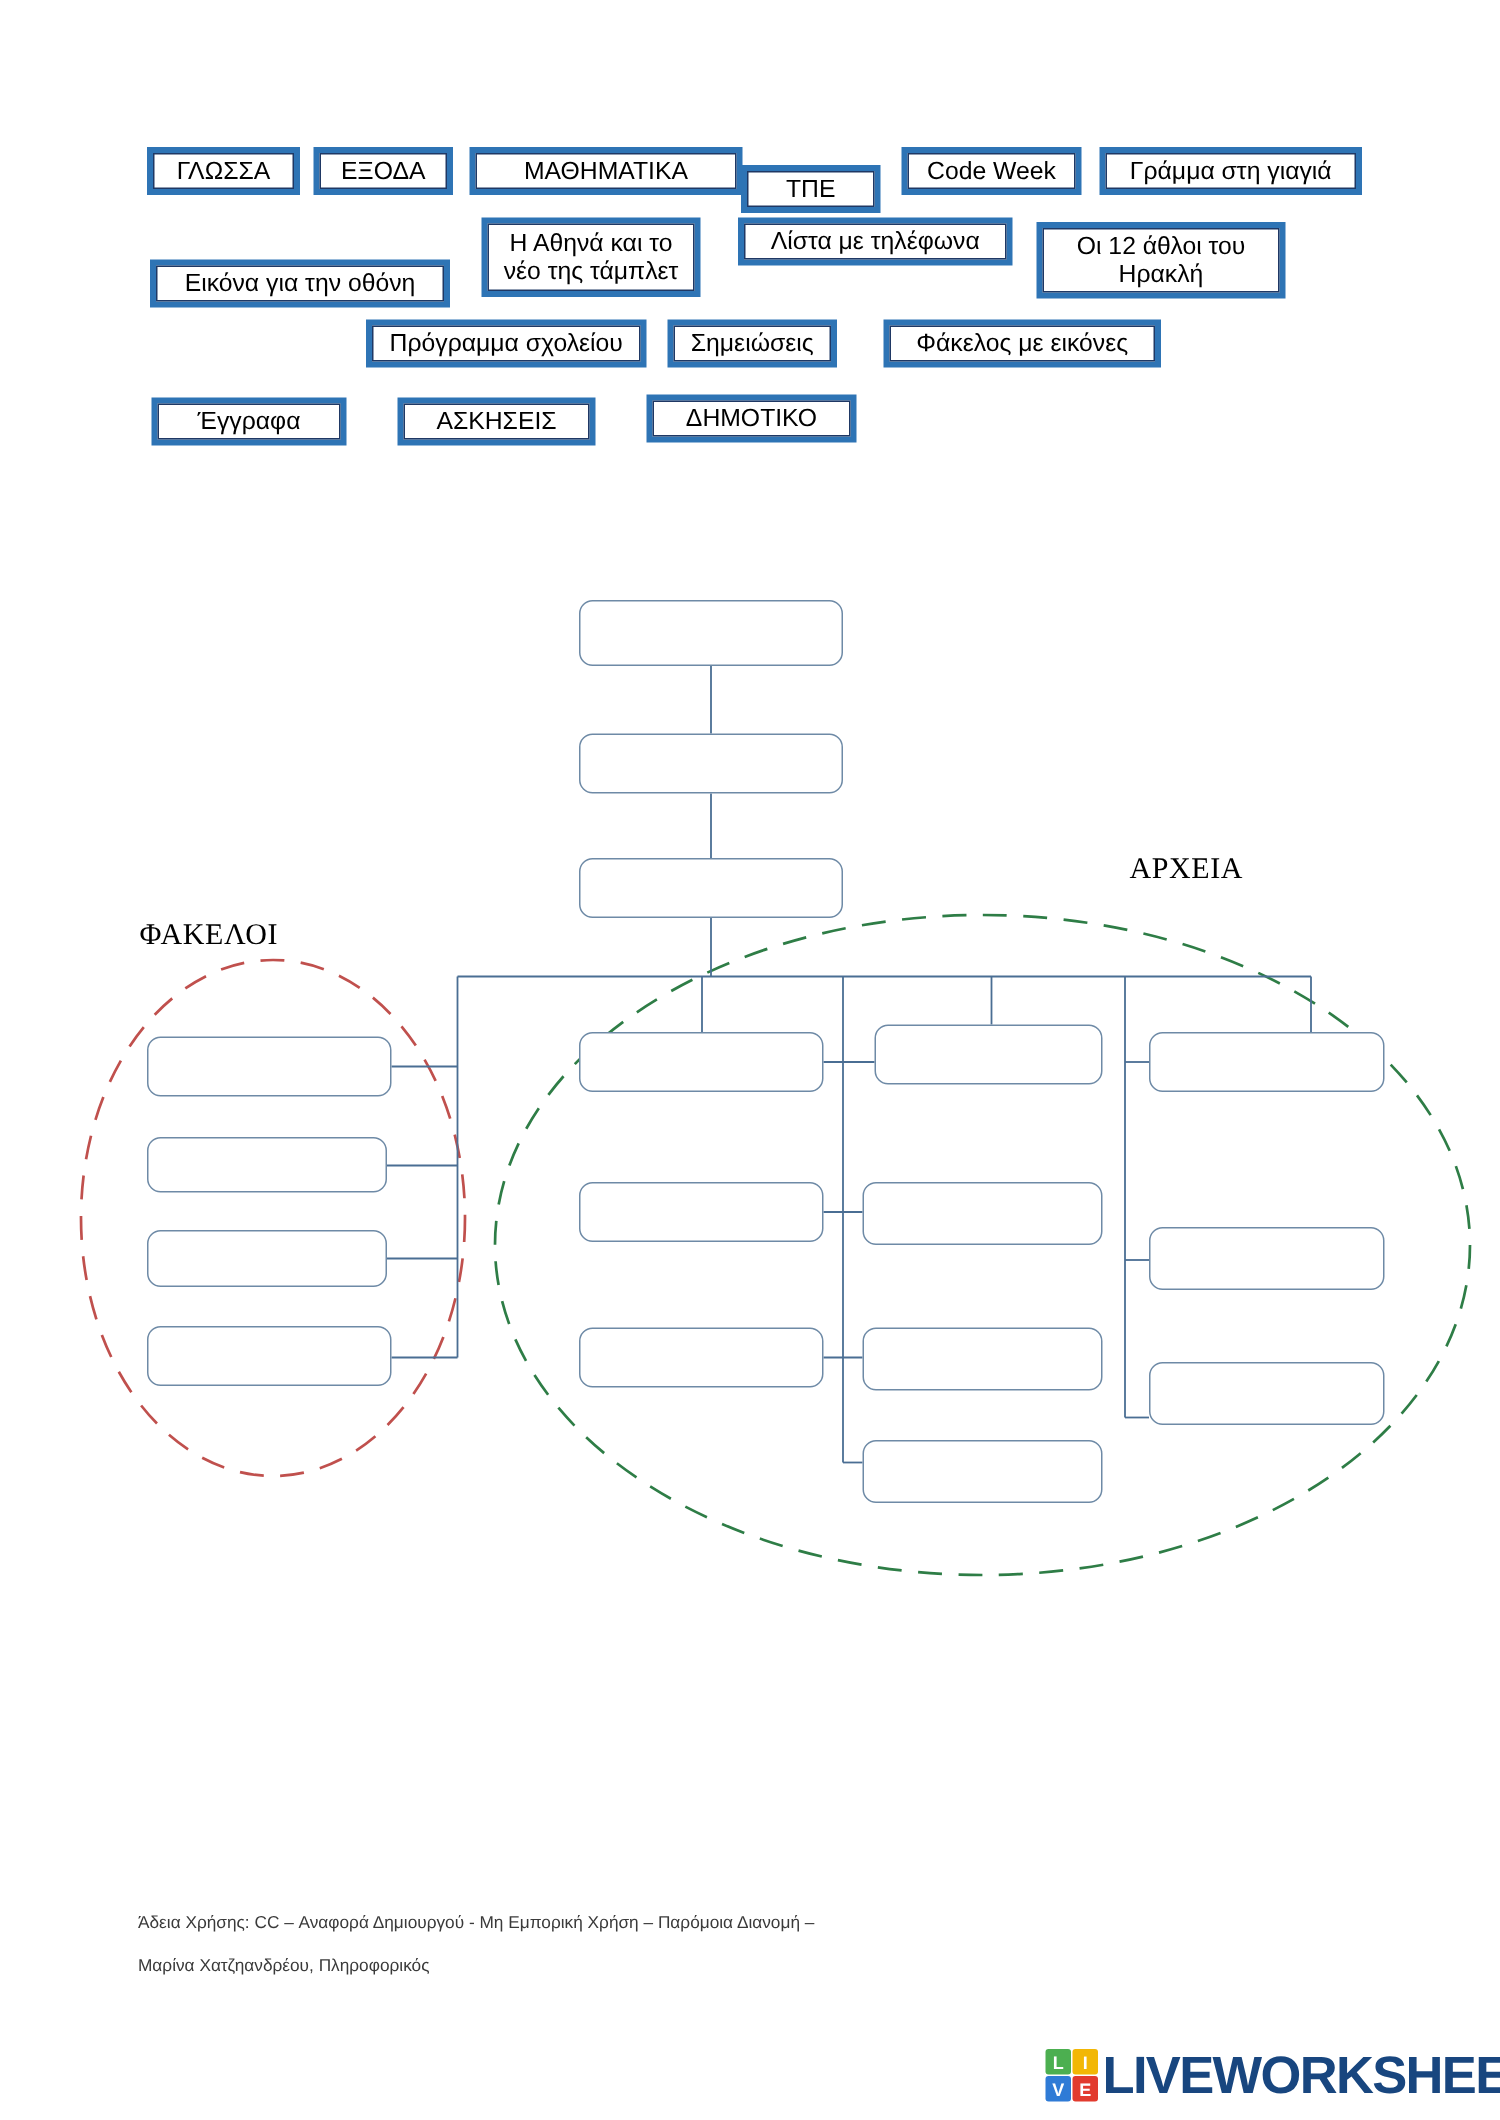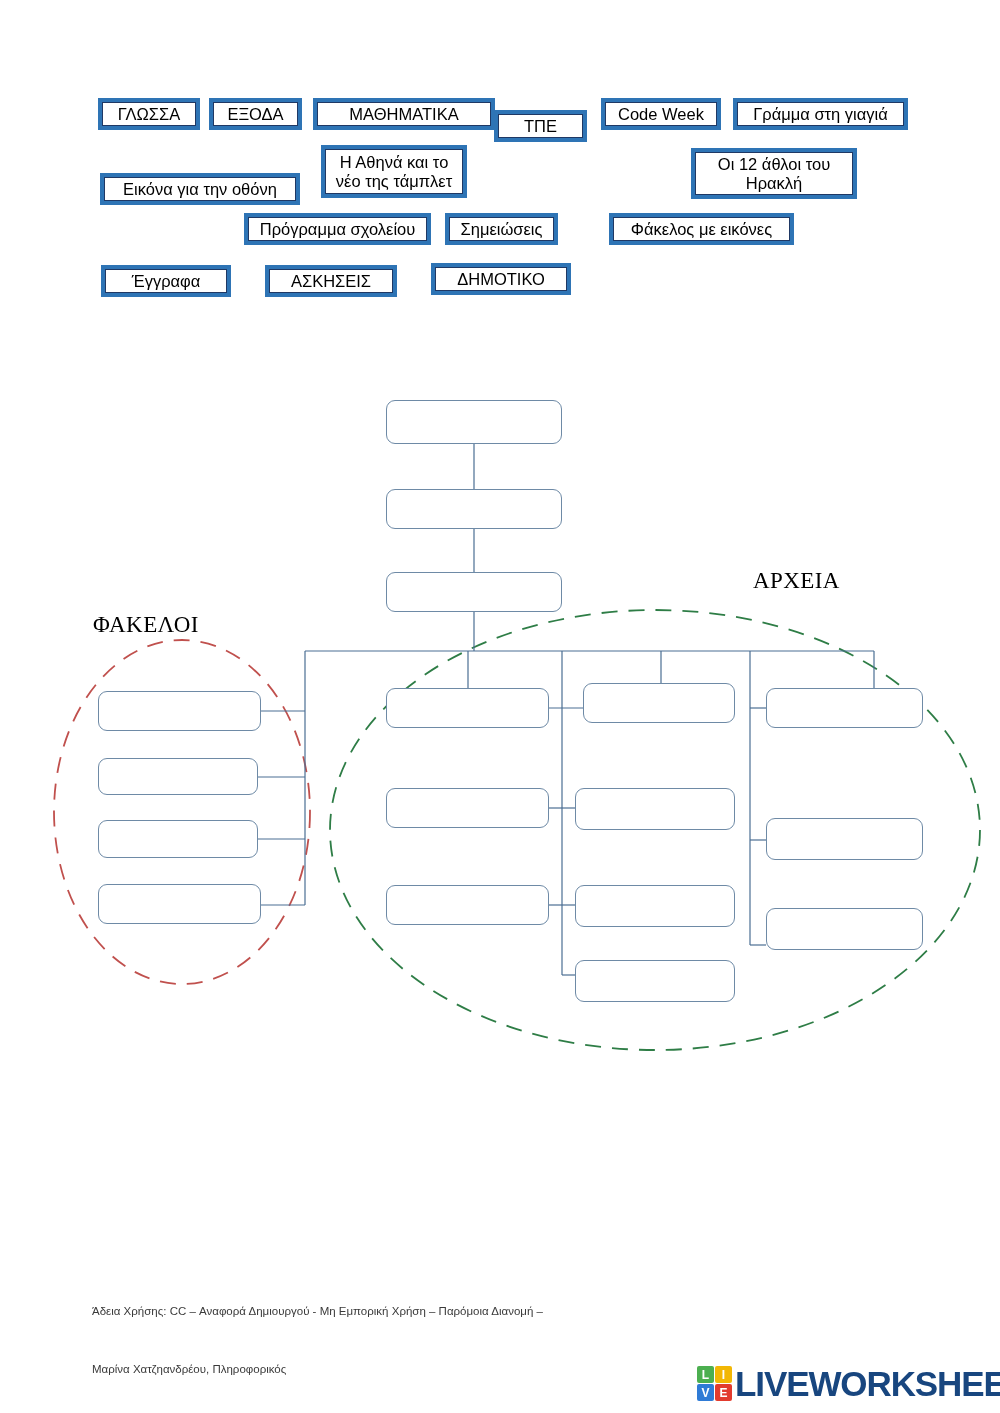--- a/index.html
+++ b/index.html
@@ -65,38 +65,38 @@
     background: #ffffff;
     border: 1px solid #6E8AA6;
     border-radius: 9px;
     cursor: pointer;
     pointer-events: auto;
   }
 
   .zone-label {
     position: absolute;
     font-family: "Liberation Serif", "DejaVu Serif", serif;
-    font-size: 23px;
+    font-size: 20px;
     color: #000000;
     letter-spacing: 0.4px;
     white-space: nowrap;
   }
 
   
   #footer-text {
     position: absolute;
     left: 92px;
     top: 1268px;
     width: 700px;
     font-family: "Liberation Sans", "DejaVu Sans", sans-serif;
     font-size: 11.5px;
     color: #3a3a3a;
     line-height: 2.55;
   }
-  #footer-text div { white-space: nowrap; margin-top: 29px; }
+  #footer-text div { white-space: nowrap; }
 
   #brand {
     position: absolute;
     left: 697px;
     top: 1366px;
     display: flex;
     align-items: center;
     gap: 3px;
   }
   #brand-tiles {
@@ -131,24 +131,25 @@
 
   <div id="word-bank">
       <div class="chip" style="left: 98px; top: 98px; width: 102px; height: 32px;">ΓΛΩΣΣΑ</div>
       <div class="chip" style="left: 209px; top: 98px; width: 93px; height: 32px;">ΕΞΟΔΑ</div>
       <div class="chip" style="left: 313px; top: 98px; width: 182px; height: 32px;">ΜΑΘΗΜΑΤΙΚΑ</div>
       <div class="chip" style="left: 494px; top: 110px; width: 93px; height: 32px;">ΤΠΕ</div>
       <div class="chip" style="left: 601px; top: 98px; width: 120px; height: 32px;">Code Week</div>
       <div class="chip" style="left: 733px; top: 98px; width: 175px; height: 32px;">Γράμμα στη γιαγιά</div>
       <div class="chip" style="left: 100px; top: 145px; width: 200px; height: 32px; margin-top: 28px;">Εικόνα για την οθόνη</div>
       <div class="chip" style="left: 321px; top: 145px; width: 146px; height: 53px;">Η Αθηνά και το νέο της τάμπλετ</div>
+      <div class="chip" style="left: 492px; top: 145px; width: 183px; height: 32px;">Λίστα με τηλέφωνα</div>
       <div class="chip" style="left: 691px; top: 148px; width: 166px; height: 51px;">Οι 12 άθλοι του Ηρακλή</div>
       <div class="chip" style="left: 244px; top: 213px; width: 187px; height: 32px;">Πρόγραμμα σχολείου</div>
       <div class="chip" style="left: 445px; top: 213px; width: 113px; height: 32px;">Σημειώσεις</div>
-      <div class="chip" style="left: 589px; top: 213px; width: 185px; height: 32px; margin-left: 20px;">Φάκελος με εικόνες</div>
+      <div class="chip" style="left: 589px; top: 213px; width: 185px; height: 32px;">Φάκελος με εικόνες</div>
       <div class="chip" style="left: 101px; top: 265px; width: 130px; height: 32px;">Έγγραφα</div>
       <div class="chip" style="left: 265px; top: 265px; width: 132px; height: 32px;">ΑΣΚΗΣΕΙΣ</div>
       <div class="chip" style="left: 431px; top: 263px; width: 140px; height: 32px;">ΔΗΜΟΤΙΚΟ</div>
     </div>
 
   <div id="diagram">
     <svg width="1000" height="1413" viewBox="0 0 1000 1413">
       <g id="zone-ellipses">
           <ellipse cx="182" cy="812" rx="128" ry="172" fill="none" stroke="#C0504D" stroke-width="1.8" stroke-dasharray="16 11"></ellipse>
           <ellipse cx="655" cy="830" rx="325" ry="220" fill="none" stroke="#2E7D46" stroke-width="1.8" stroke-dasharray="16 11"></ellipse>

